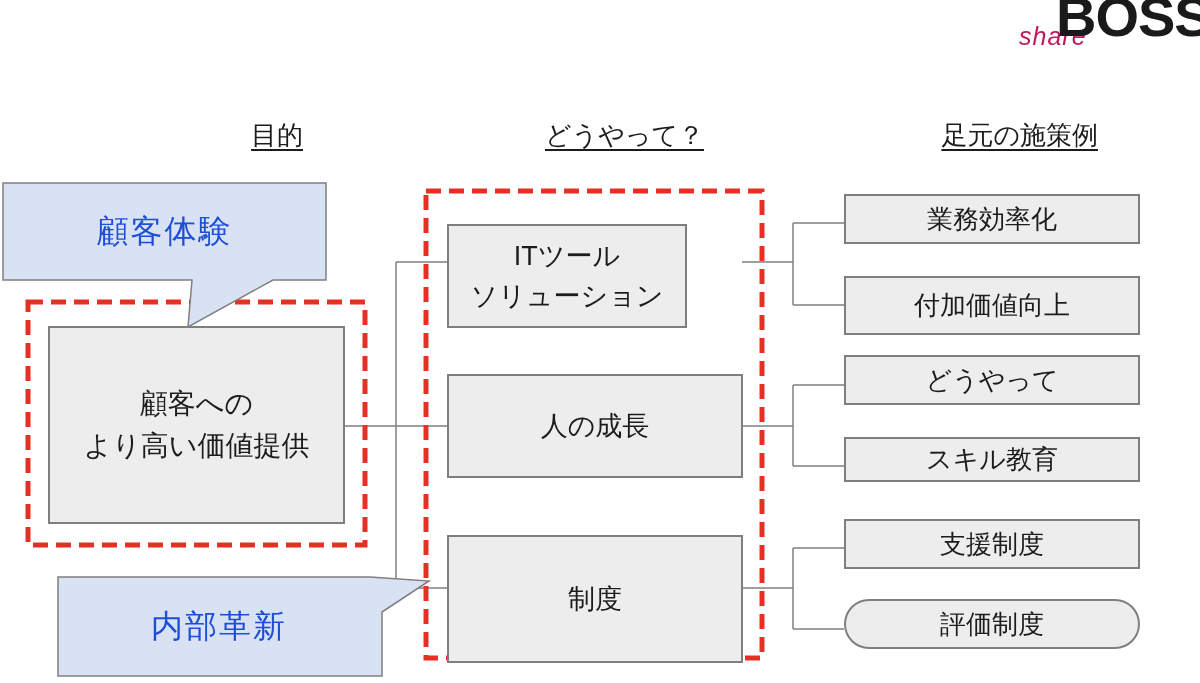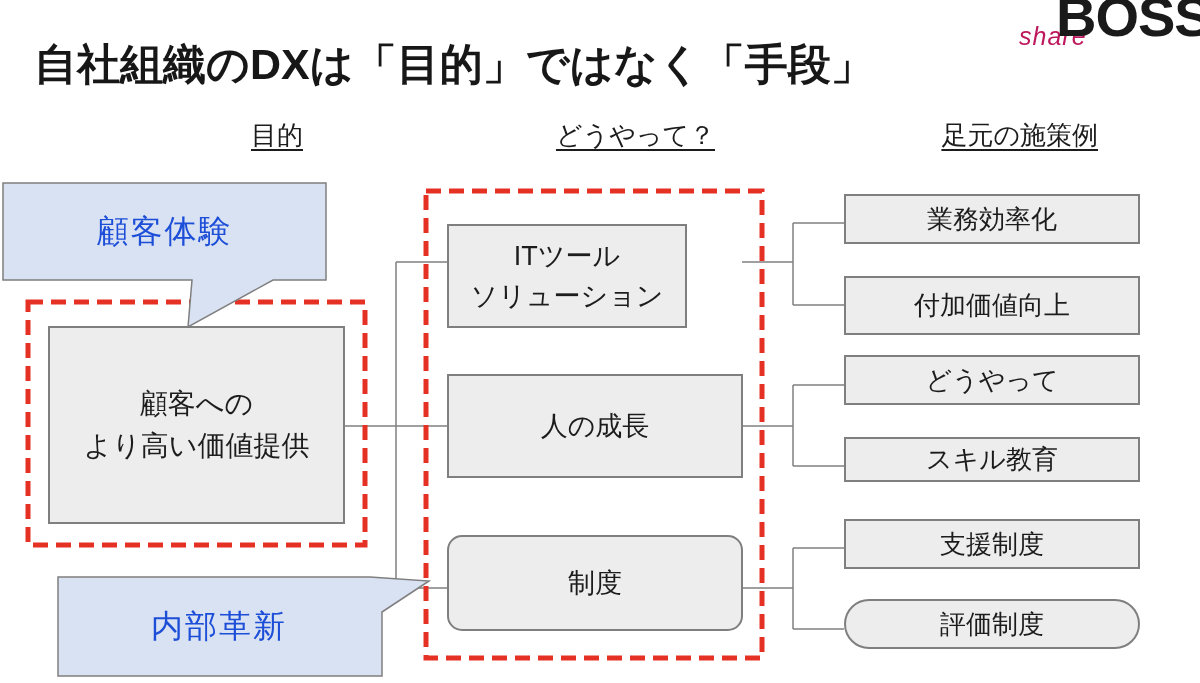--- a/index.html
+++ b/index.html
@@ -14,33 +14,33 @@
     position:absolute;left:34px;top:36px;width:920px;
     font-size:43px;font-weight:600;letter-spacing:0px;color:#171717;
     white-space:nowrap;
   }
   .col-header{
     position:absolute;top:118px;width:220px;text-align:right;
     font-size:26px;color:#1c1c1c;
     text-decoration:underline;text-decoration-thickness:2px;text-underline-offset:5px;
   }
   .col-header.c1{left:83px;}
-  .col-header.c2{left:495px;}
+  .col-header.c2{left:484px;}
   .col-header.c3{left:878px;}
   .gbox{
     position:absolute;box-sizing:border-box;
     background:#ededed;border:2px solid #7f7f7f;
     display:flex;align-items:center;justify-content:center;
     text-align:center;white-space:pre-line;line-height:1.5;
     font-size:27px;color:#1c1c1c;
   }
   .gbox.purpose{left:48px;top:326px;width:297px;height:198px;font-size:28px;}
   .gbox.how1{left:447px;top:224px;width:240px;height:104px;}
   .gbox.how2{left:447px;top:374px;width:296px;height:104px;}
-  .gbox.how3{left:447px;top:535px;width:296px;height:96px;border-radius:15px;}
+  .gbox.how3{left:447px;top:535px;width:296px;height:128px;}
   .gbox.ex{left:844px;width:296px;height:50px;font-size:26px;}
   .gbox.ex1{top:194px;}
   .gbox.ex2{top:276px;height:59px;}
   .gbox.ex3{top:355px;}
   .gbox.ex4{top:437px;height:45px;}
   .gbox.ex5{top:519px;}
   .gbox.ex6{top:599px;border-radius:28px;}
   .bubble-label{
     position:absolute;display:flex;align-items:center;justify-content:center;
     font-size:32px;color:#1d4ed8;letter-spacing:2px;
@@ -89,21 +89,20 @@
     <rect class="dashed" x="28" y="302" width="337" height="243"></rect>
     <rect class="dashed" x="426" y="191" width="336" height="467"></rect>
 
     <path class="bubble" d="M3,183 L326,183 L326,280 L273,280 L188,327 L192,280 L3,280 Z"></path>
     <path class="bubble" d="M58,577 L370,577 L429,581 L382,612 L382,676 L58,676 Z"></path>
   </svg>
 
   <div class="logo-sub">share</div>
   <div class="logo-brand">BOSS</div>
 
-  <div class="title">自社組織のDXは「目的」ではなく「手段」</div>
 
   <div class="col-header c1">目的</div>
   <div class="col-header c2">どうやって？</div>
   <div class="col-header c3">足元の施策例</div>
 
   <div class="bubble-label b1">顧客体験</div>
   <div class="bubble-label b2">内部革新</div>
 
   <div class="gbox purpose">顧客への
 より高い価値提供</div>

